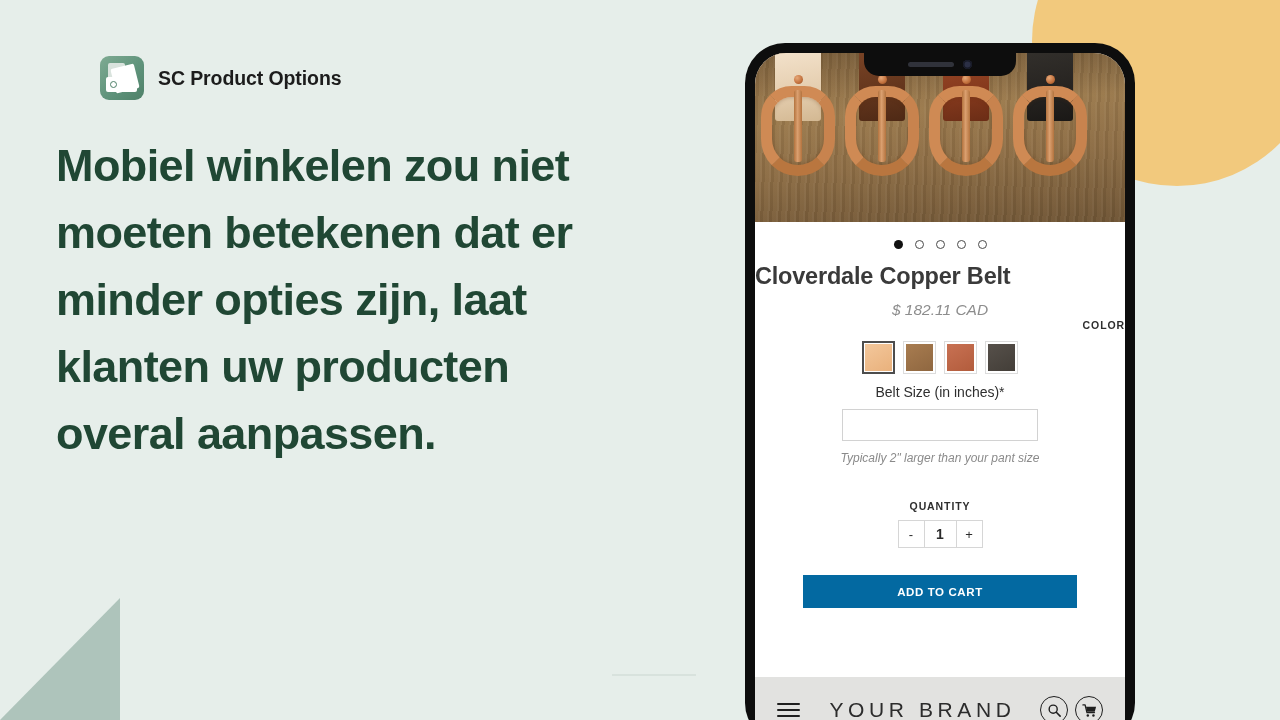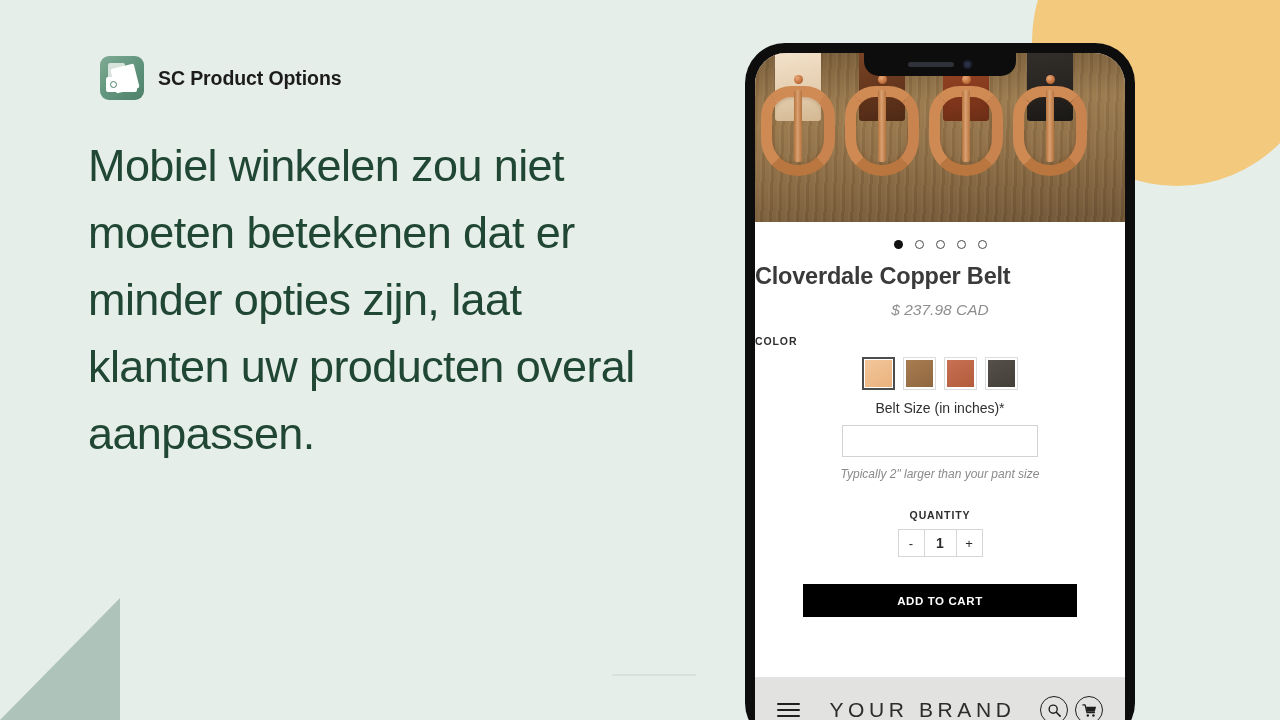--- a/index.html
+++ b/index.html
@@ -99,25 +99,24 @@
     font-size: 19.5px;
     font-weight: bold;
     color: #1c1c1c;
     letter-spacing: -0.1px;
     white-space: nowrap;
   }
   #headline {
     margin-top: 30px;
     font-size: 45px;
     line-height: 67px;
-    font-weight: normal;
+    font-weight: bold;
     color: #204734;
     letter-spacing: -0.6px;
     max-width: 570px;
-    margin-left: 32px;
   }
 
   
   #phone {
     position: absolute;
     left: 745px;
     top: 43px;
     width: 390px;
     height: 700px;
     background: #0d0d0d;
@@ -255,26 +254,25 @@
     letter-spacing: -0.2px;
   }
   #product-price {
     text-align: center;
     font-size: 15.5px;
     font-style: italic;
     color: #8d8d8d;
     margin-top: 11px;
   }
   #color-label {
-    text-align: left;
+    text-align: right;
     font-size: 10.5px;
     font-weight: bold;
     color: #2e2e2e;
     letter-spacing: 0.9px;
-    margin-top: 16px;
   }
   #color-swatches {
     display: flex;
     justify-content: center;
     gap: 8px;
     margin-top: 10px;
   }
   .swatch {
     width: 33px;
     height: 33px;
@@ -310,21 +308,21 @@
     font-style: italic;
     color: #8a8a8a;
     margin-top: 10px;
   }
   #quantity-label {
     text-align: center;
     font-size: 10.5px;
     font-weight: bold;
     color: #2e2e2e;
     letter-spacing: 0.9px;
-    margin-top: 28px;
+    margin-top: 35px;
   }
   #quantity-stepper {
     display: flex;
     justify-content: center;
     margin-top: 8px;
   }
   .qty-cell {
     width: 27px;
     height: 28px;
     border: 1px solid #d6d6d6;
@@ -341,21 +339,21 @@
     border-left: none;
     border-right: none;
     font-weight: bold;
     font-size: 14px;
   }
   #add-to-cart {
     display: block;
     margin: 27px auto 0 auto;
     width: 274px;
     height: 33px;
-    background: #000000;
+    background: #0369a1;
     color: #ffffff;
     border: none;
     font-family: "Liberation Sans", sans-serif;
     font-size: 11.5px;
     font-weight: bold;
     letter-spacing: 0.6px;
     cursor: pointer;
   }
 
   
@@ -475,21 +473,21 @@
 
     <div id="carousel-dots">
       <span class="dot active"></span>
       <span class="dot inactive"></span>
       <span class="dot inactive"></span>
       <span class="dot inactive"></span>
       <span class="dot inactive"></span>
     </div>
 
     <div id="product-title">Cloverdale Copper Belt</div>
-    <div id="product-price">$ 237.98 CAD</div>
+    <div id="product-price">$ 182.11 CAD</div>
 
     <div id="color-label">COLOR</div>
     <div id="color-swatches">
       <div class="swatch selected">
         <div class="swatch-inner" style="background:linear-gradient(150deg,#f3c79b,#e9b17c);"></div>
       </div>
       <div class="swatch">
         <div class="swatch-inner" style="background:linear-gradient(150deg,#a87c50,#8f6740);"></div>
       </div>
       <div class="swatch">

